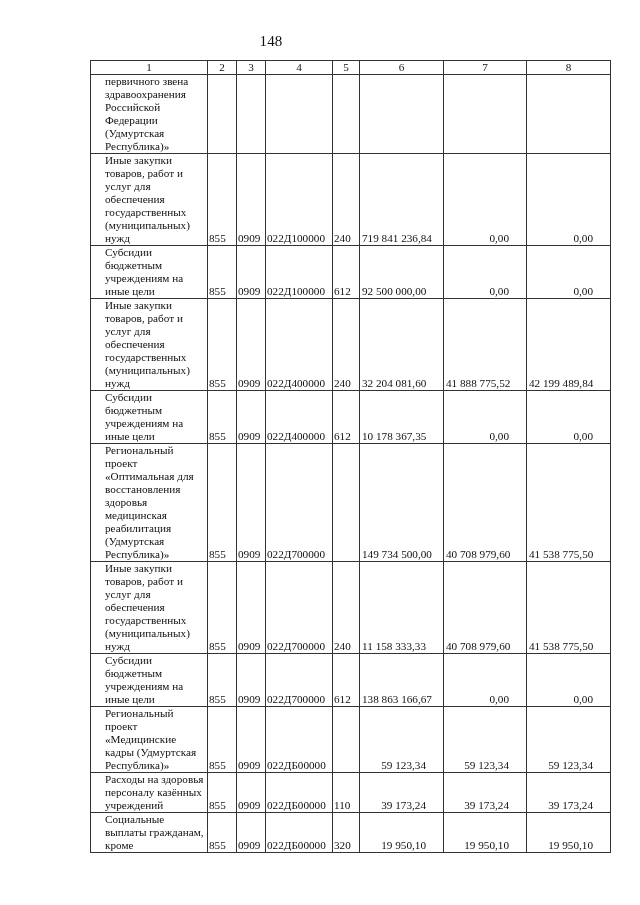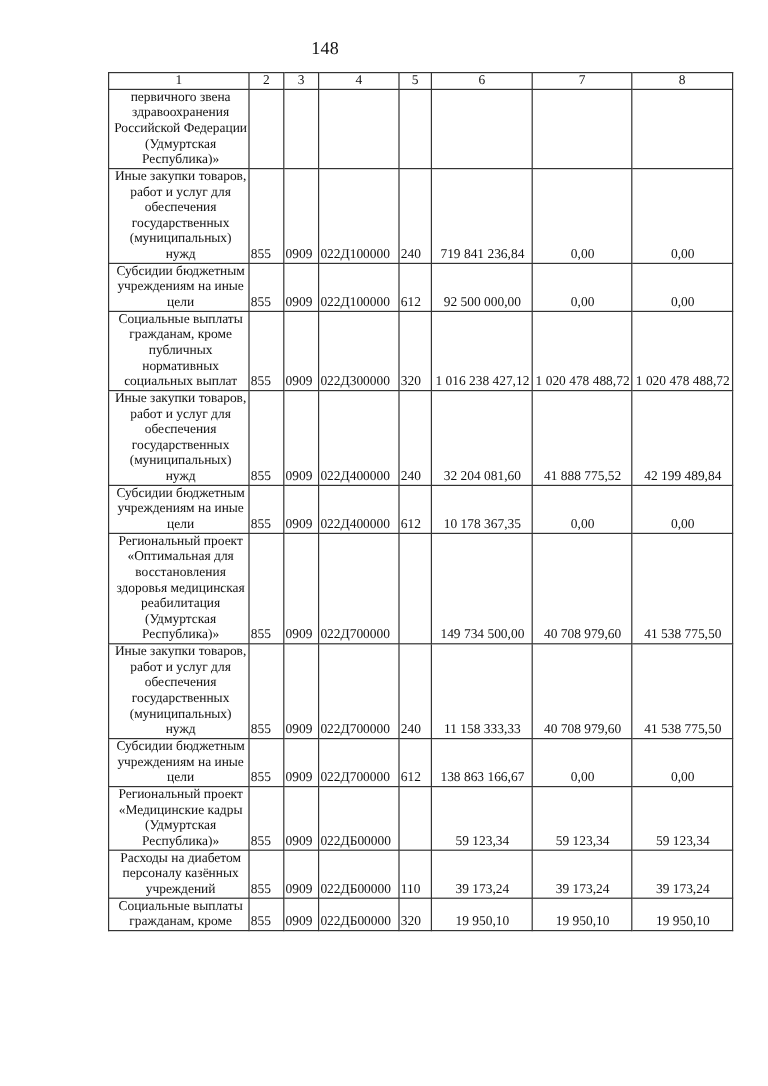--- a/index.html
+++ b/index.html
@@ -51,32 +51,32 @@
     }
     table.budget th {
       font-weight: normal;
       text-align: center;
       height: 13px;
       line-height: 13px;
       padding: 0;
     }
     table.budget td.name {
       white-space: normal;
-      text-align: center;
+      text-align: left;
       vertical-align: top;
-      padding-left: 4px;
+      padding-left: 14px;
       padding-right: 1px;
     }
     table.budget td.code {
       text-align: left;
       padding: 0 1px;
     }
     table.budget td.num {
-      text-align: center;
-      padding-right: 1px;
+      text-align: right;
+      padding-right: 17px;
       font-family: Liberation Serif, serif;
     }
     table.budget tr.row-empty td {
       vertical-align: top;
     }
   </style>
 </head>
 <body>
 
 <div class="page-number">148</div>
@@ -133,30 +133,20 @@
       <td class="code">855</td>
       <td class="code">0909</td>
       <td class="code">022Д100000</td>
       <td class="code">612</td>
       <td class="num">92 500 000,00</td>
       <td class="num">0,00</td>
       <td class="num">0,00</td>
     </tr>
 
 
-    <tr>
-      <td class="name">Социальные выплаты гражданам, кроме публичных нормативных социальных выплат</td>
-      <td class="code">855</td>
-      <td class="code">0909</td>
-      <td class="code">022Д300000</td>
-      <td class="code">320</td>
-      <td class="num">1 016 238 427,12</td>
-      <td class="num">1 020 478 488,72</td>
-      <td class="num">1 020 478 488,72</td>
-    </tr>
 
 
     <tr>
       <td class="name">Иные закупки товаров, работ и услуг для обеспечения государственных (муниципальных) нужд</td>
       <td class="code">855</td>
       <td class="code">0909</td>
       <td class="code">022Д400000</td>
       <td class="code">240</td>
       <td class="num">32 204 081,60</td>
       <td class="num">41 888 775,52</td>
@@ -212,21 +202,21 @@
       <td class="code">855</td>
       <td class="code">0909</td>
       <td class="code">022ДБ00000</td>
       <td class="code"></td>
       <td class="num">59 123,34</td>
       <td class="num">59 123,34</td>
       <td class="num">59 123,34</td>
     </tr>
 
     <tr>
-      <td class="name">Расходы на диабетом персоналу казённых учреждений</td>
+      <td class="name">Расходы на здоровья персоналу казённых учреждений</td>
       <td class="code">855</td>
       <td class="code">0909</td>
       <td class="code">022ДБ00000</td>
       <td class="code">110</td>
       <td class="num">39 173,24</td>
       <td class="num">39 173,24</td>
       <td class="num">39 173,24</td>
     </tr>
 
     <tr>

